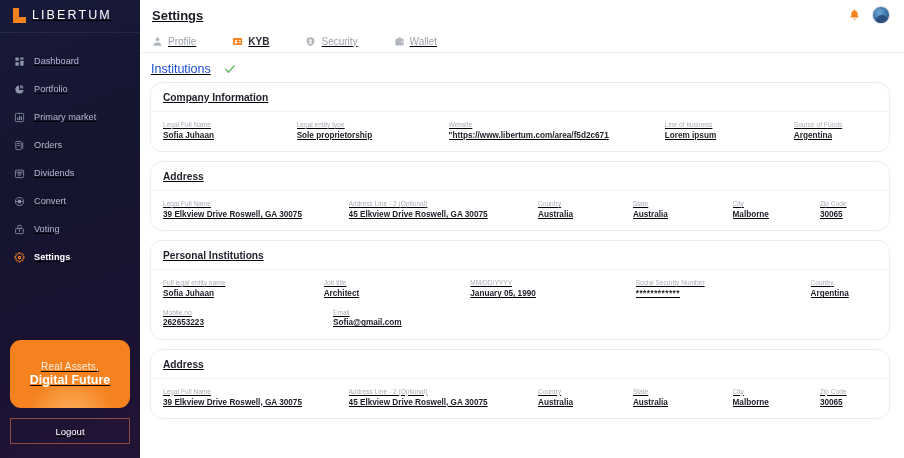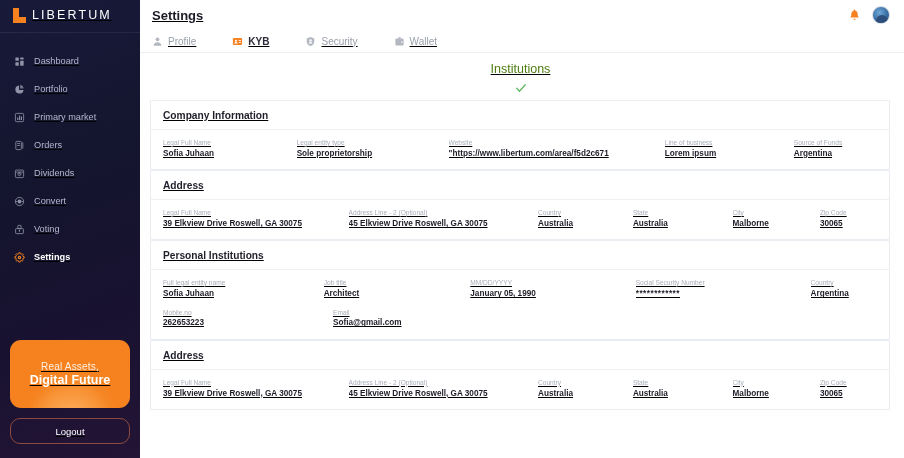--- a/index.html
+++ b/index.html
@@ -55,21 +55,21 @@
     background: radial-gradient(circle at 52% 108%, #f99a3d 0%, #f5821f 45%, #f5821f 100%);
     display: flex; flex-direction: column; align-items: center; justify-content: center;
   }
   .promo:after {
     content:""; position:absolute; left:10%; bottom:-26px; width: 80%; height: 54px;
     background: radial-gradient(ellipse at 50% 100%, rgba(255,190,120,0.75) 0%, rgba(245,130,31,0) 70%);
   }
   .promo-l1 { color: rgba(255,255,255,0.88); font-size: 10px; z-index:2; letter-spacing:.2px;}
   .promo-l2 { color: #ffffff; font-size: 12.5px; font-weight: 700; z-index:2; margin-top: 1px;}
   .logout {
-    margin: 0 10px 14px 10px; height: 26px; border: 1px solid #8d4a3e; border-radius: 10px;
+    margin: 0 10px 14px 10px; height: 26px; border: 1px solid #8d4a3e; border-radius: 0;
     color: #ffffff; font-size: 9.5px; display: flex; align-items: center; justify-content: center;
     background: transparent; cursor: pointer;
   }
 
   
   .main { flex: 1; height: 458px; background: #ffffff; display: flex; flex-direction: column; overflow: hidden; }
   .topbar {
     height: 30px; display: flex; align-items: center; padding: 0 14px 0 12px;
     border-bottom: 0px; background:#fff;
   }
@@ -91,30 +91,29 @@
     border-bottom: 1px solid #ebedf1; background:#fff;
   }
   .tab { display: flex; align-items: center; gap: 5px; margin-right: 36px; cursor: pointer; }
   .tab-ico { width: 11px; height: 11px; display:flex; align-items:center; justify-content:center; }
   .tab-label { font-size: 10px; color: #9aa0ab; }
   .tab.active .tab-label { color: #2c2c38; font-weight: 700; }
 
   .content { flex: 1; overflow: hidden; padding: 0 14px 0 10px; background: #fff; }
 
   .section-head {
-    display: flex; align-items: center; gap: 6px;
-    color: #4d7c0f; font-size: 12.5px; font-weight: 400;
+    display: flex; align-items: center; gap: 13px;
+    color: #1d4ed8; font-size: 12.5px; font-weight: 400;
     padding: 9px 0 6px 1px;
-    flex-direction: column;
   }
   .check { width: 12px; height: 12px; display:block; }
 
   .card {
-    background: #ffffff; border: 1px solid #e9ecf1; border-radius: 1px;
-    margin-bottom: 0;
+    background: #ffffff; border: 1px solid #e9ecf1; border-radius: 12px;
+    margin-bottom: 9px;
   }
   .card-title {
     font-size: 10.2px; font-weight: 700; color: #1f1f2b;
     padding: 9px 12px 8px 12px;
     border-bottom: 1px solid #eef0f4;
   }
   .fields { padding: 8px 12px 9px 12px; }
   .frow { display: flex; }
   .frow + .frow { margin-top: 7px; }
   .field { min-width: 0; padding-right: 8px; }

